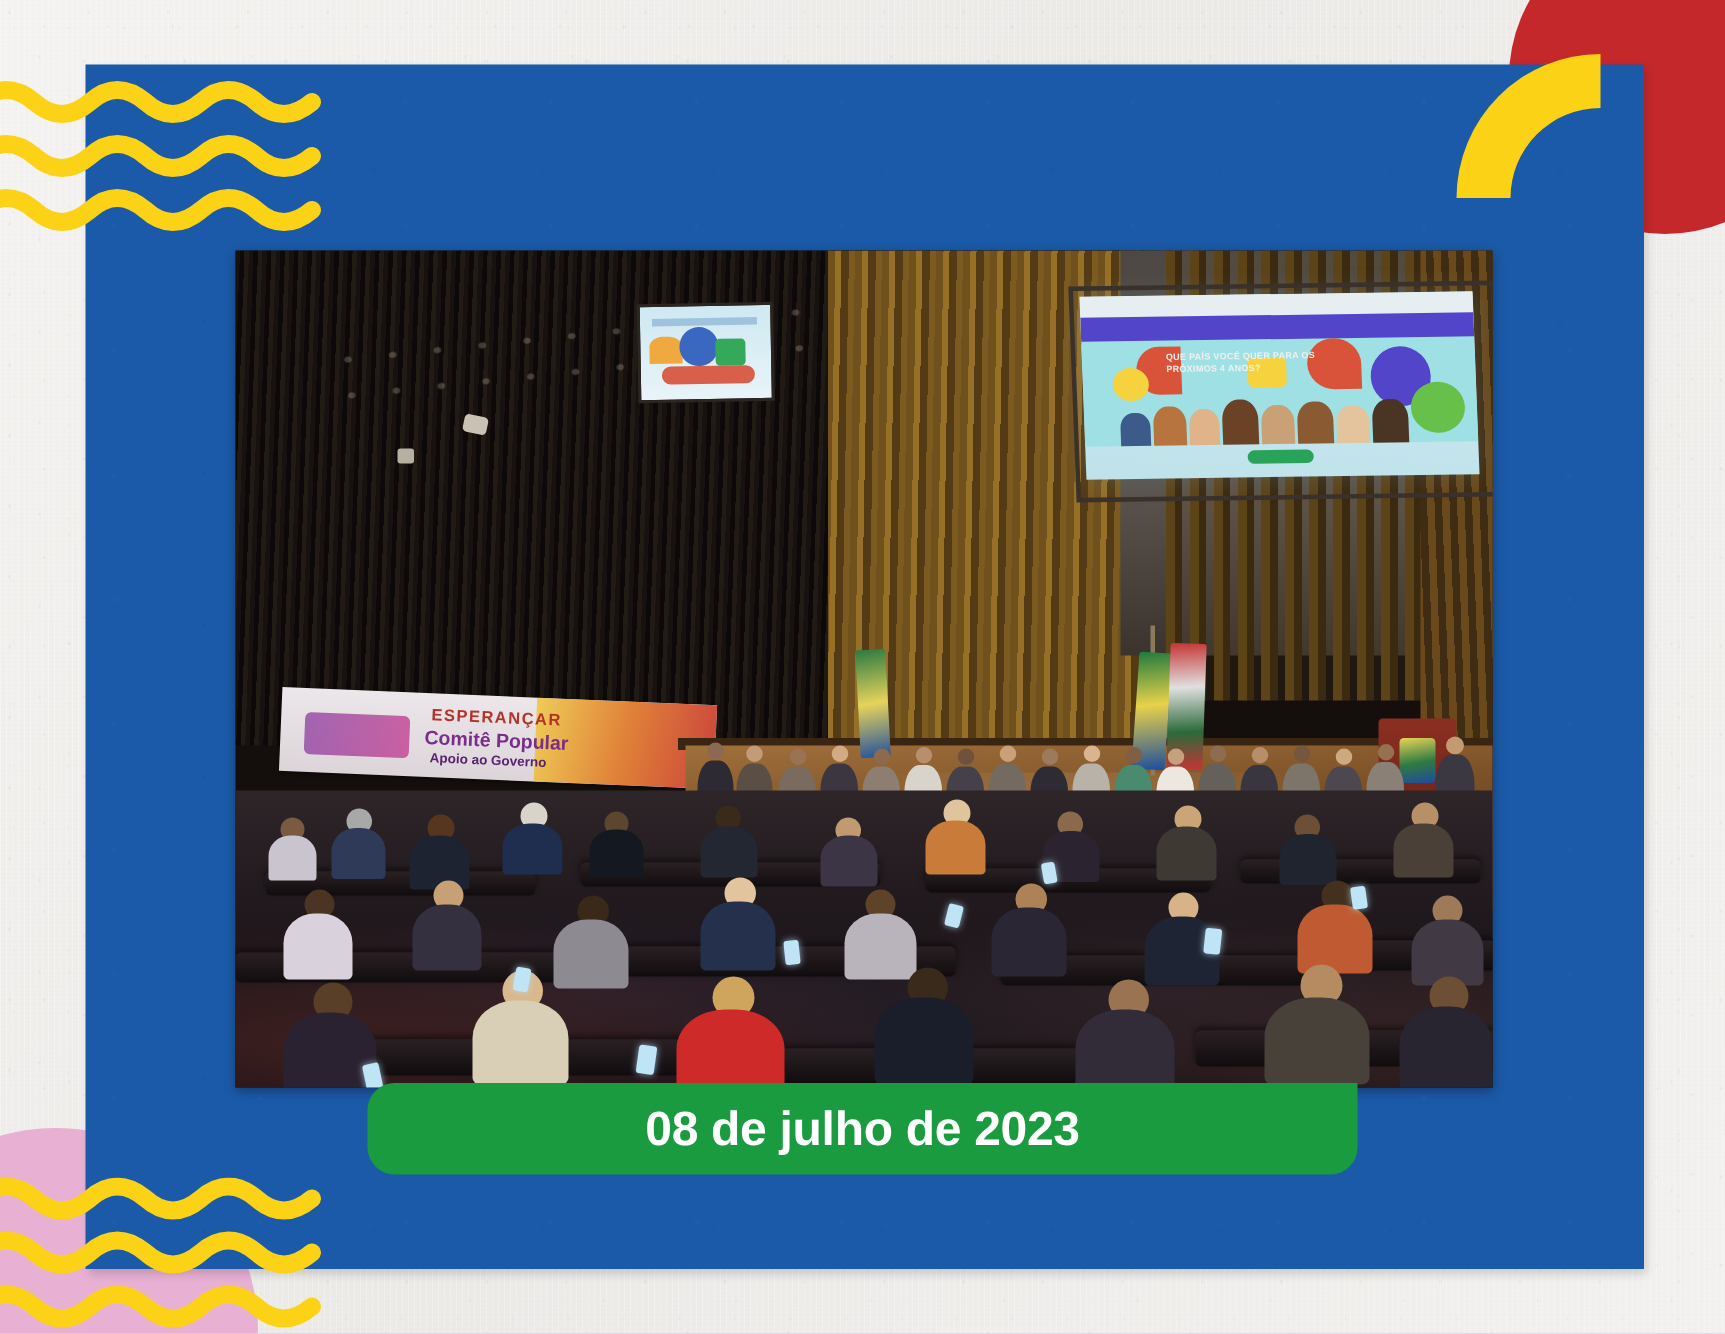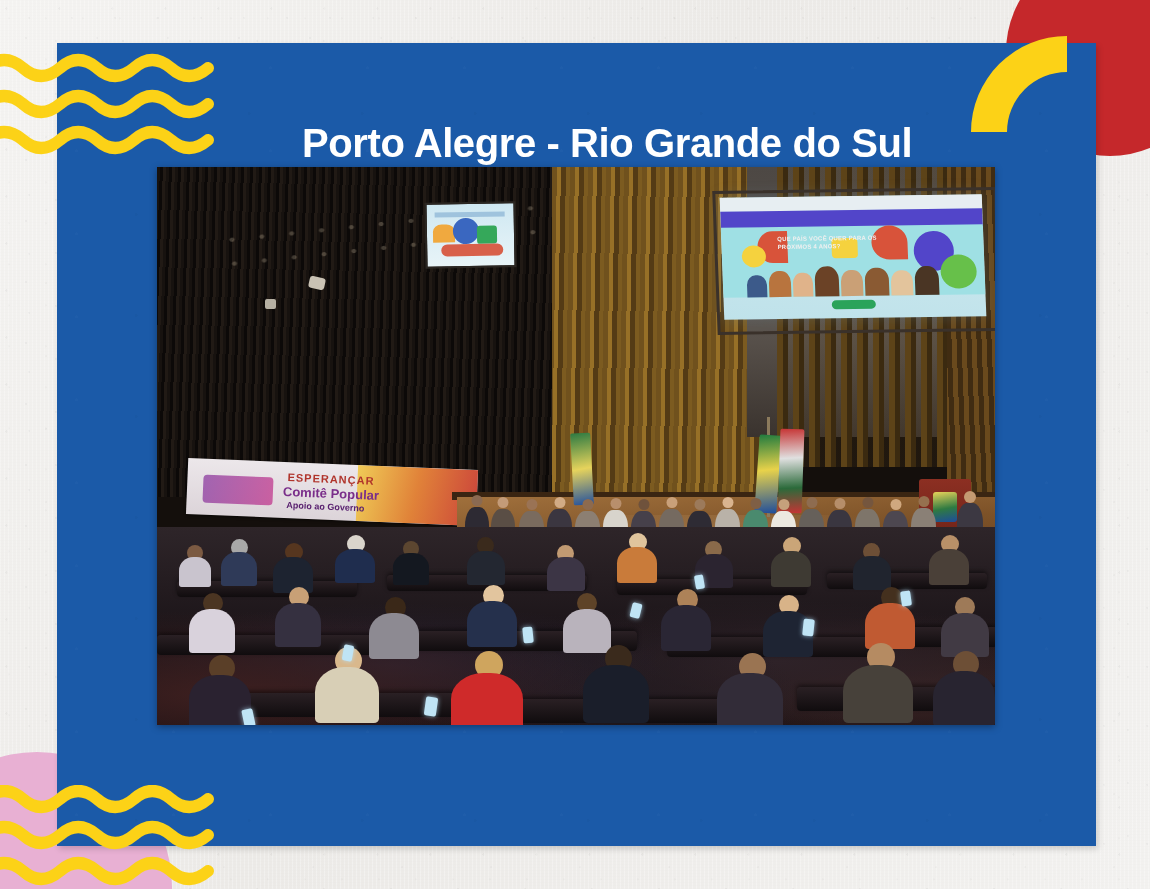--- a/index.html
+++ b/index.html
@@ -295,21 +295,20 @@
   <div class="paper"></div>
   <div class="paper-noise"></div>
 
   <div class="red-circle"></div>
 
   <div class="pink-circle"></div>
 
   <div class="card">
     <div class="card-grain"></div>
 
-    <div class="card-title">Porto Alegre - Rio Grande do Sul</div>
 
     <div class="photo">
 
       <div class="ph hall-wall"></div>
       <div class="ph hall-wall-2"></div>
       <div class="ph curtain"></div>
       <div class="ph wall-right"></div>
       <div class="ph curtain-r"></div>
       <div class="ph wall-far-right"></div>
       <div class="ph ceiling-lights"></div>
@@ -518,20 +517,23 @@
         <span class="phone" style="left:268px;top:170px;width:12px;height:19px;transform:rotate(8deg);"></span>
         <span class="phone" style="left:366px;top:100px;width:10px;height:16px;transform:rotate(-6deg);"></span>
         <span class="phone" style="left:474px;top:76px;width:10px;height:15px;transform:rotate(14deg);"></span>
         <span class="phone" style="left:538px;top:48px;width:9px;height:14px;transform:rotate(-10deg);"></span>
         <span class="phone" style="left:646px;top:92px;width:11px;height:17px;transform:rotate(6deg);"></span>
         <span class="phone" style="left:744px;top:64px;width:10px;height:15px;transform:rotate(-8deg);"></span>
         <span class="phone" style="left:186px;top:118px;width:10px;height:16px;transform:rotate(10deg);"></span>
       </div>
     </div>
 
+    <div class="date-banner" style="left:188px; top:679px;">
+      <span class="date-text">08 de julho de 2023</span>
+    </div>
   </div>
 
   <div class="yellow-arc">
     <svg width="108" height="108" viewBox="0 0 108 108">
       <path d="M 8 104 A 96 96 0 0 1 104 8 L 104 44 A 60 60 0 0 0 44 104 Z" fill="#fcd217"></path>
     </svg>
   </div>
 
   <div class="waves-top">
     <svg width="240" height="110" viewBox="0 0 240 110">

